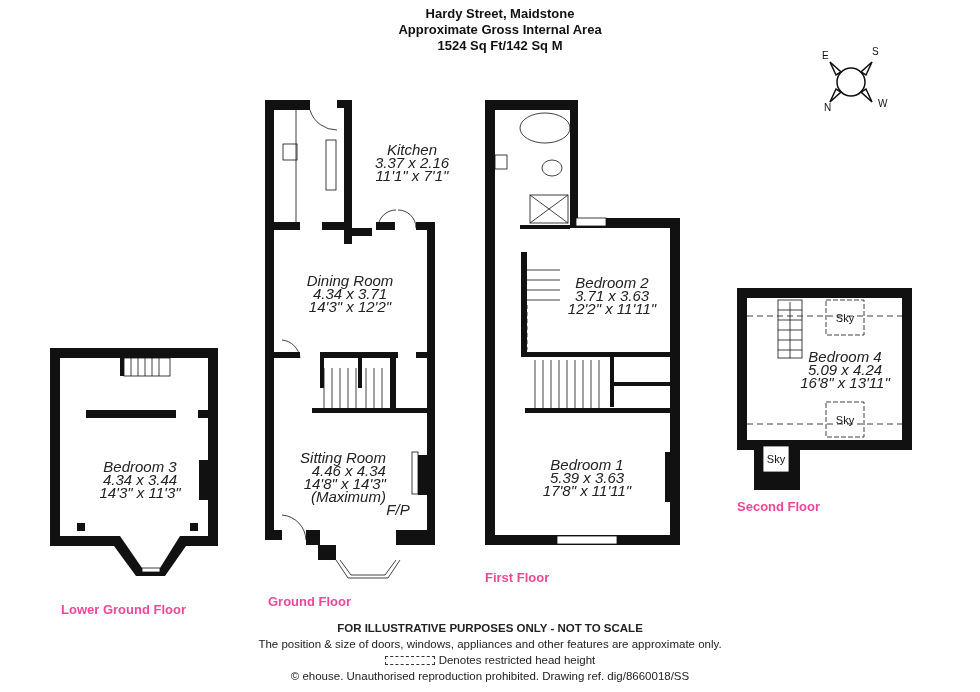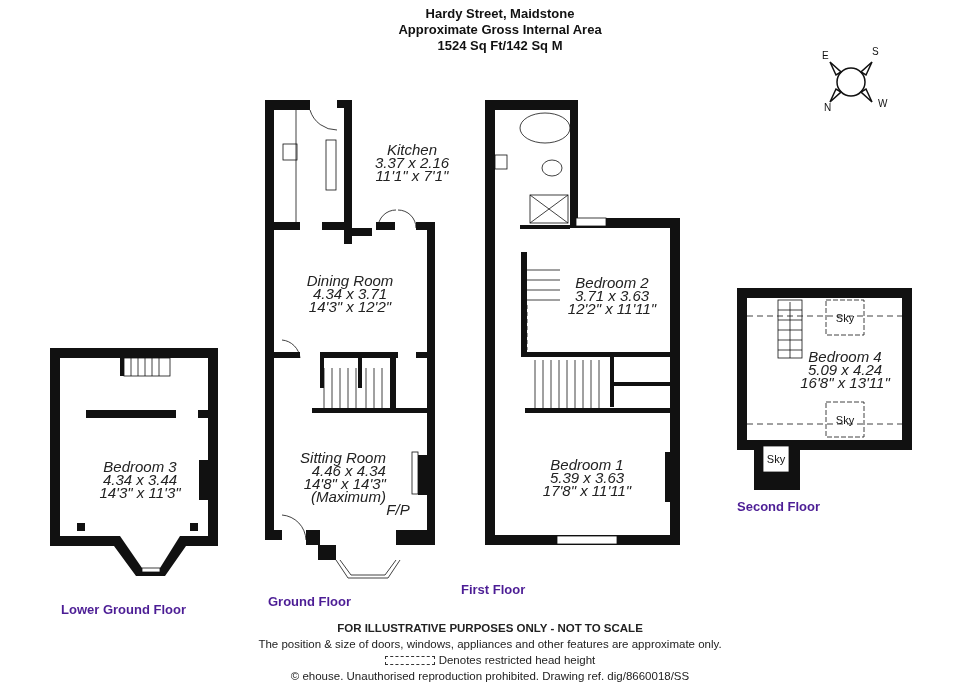--- a/index.html
+++ b/index.html
@@ -1,20 +1,20 @@
 <!DOCTYPE html>
 <html><head>
 <meta charset="utf-8">
 <style>
   html, body { margin: 0; padding: 0; background: #ffffff; }
   body { width: 980px; height: 692px; position: relative; overflow: hidden; font-family: "Liberation Sans", sans-serif; color: #111; }
   .title { position: absolute; left: 370px; top: 6px; width: 260px; text-align: center; font-weight: bold; font-size: 13px; line-height: 16px; }
   svg.plan { position: absolute; left: 0; top: 0; }
   .lbl { position: absolute; text-align: center; font-size: 15px; line-height: 13px; color: #222; white-space: nowrap; transform: translateX(-50%); font-style: italic; }
-  .floor { position: absolute; font-weight: bold; font-size: 13px; color: #4c1d95; white-space: nowrap; }
+  .floor { position: absolute; font-weight: bold; font-size: 13px; color: #ec4899; white-space: nowrap; }
   .footer { position: absolute; left: 220px; top: 620px; width: 540px; text-align: center; font-size: 11.5px; line-height: 16px; color: #222; }
   .footer .b { font-weight: bold; }
   .dashbox { display: inline-block; width: 48px; height: 7px; border: 1px dashed #333; margin-right: 4px; vertical-align: middle; }
   .sky { position: absolute; font-size: 11px; transform: translate(-50%,-50%); }
   .compass-lbl { position: absolute; font-size: 10px; }
 </style>
 </head>
 <body>
 
 <div class="title">
@@ -156,21 +156,21 @@
 <div class="sky" style="left:845px; top:420px;">Sky</div>
 <div class="sky" style="left:776px; top:459px;">Sky</div>
 
 <div class="compass-lbl" style="left:822px; top:50px;">E</div>
 <div class="compass-lbl" style="left:872px; top:46px;">S</div>
 <div class="compass-lbl" style="left:824px; top:102px;">N</div>
 <div class="compass-lbl" style="left:878px; top:98px;">W</div>
 
 <div class="floor" style="left:50px; top:602px;padding-left:11px;">Lower Ground Floor</div>
 <div class="floor" style="left:268px; top:594px;">Ground Floor</div>
-<div class="floor" style="left:461px; top:570px;margin-top:12px;">First Floor</div>
+<div class="floor" style="left:485px; top:570px;">First Floor</div>
 <div class="floor" style="left:737px; top:499px;">Second Floor</div>
 
 <div class="footer">
   <div class="b">FOR ILLUSTRATIVE PURPOSES ONLY - NOT TO SCALE</div>
   <div>The position &amp; size of doors, windows, appliances and other features are approximate only.</div>
   <div><span class="dashbox"></span><span>Denotes restricted head height</span></div>
   <div>© ehouse. Unauthorised reproduction prohibited. Drawing ref. dig/8660018/SS</div>
 </div>
 
 </body></html>

